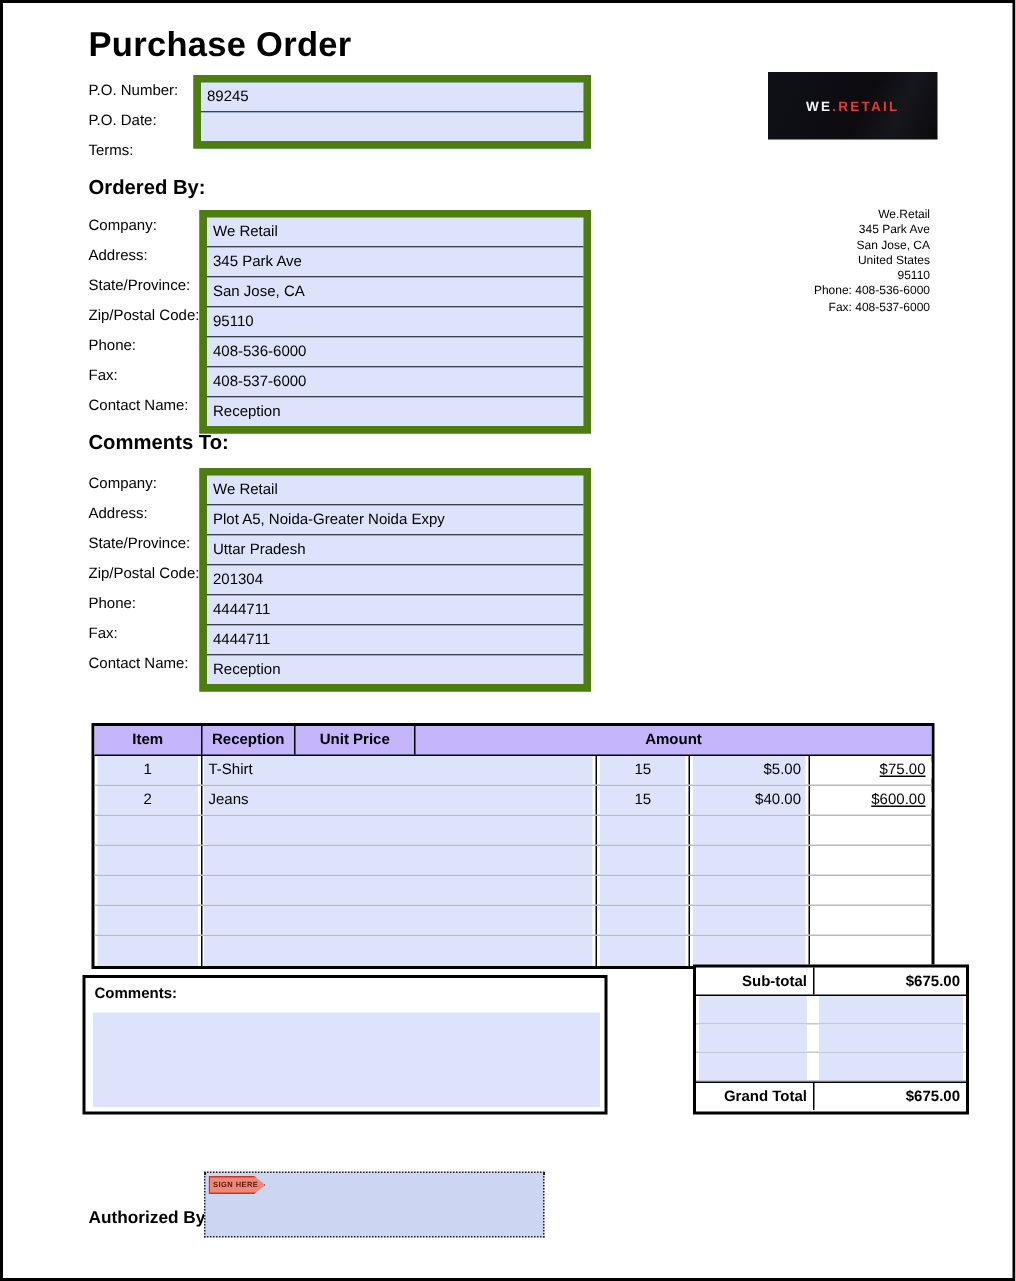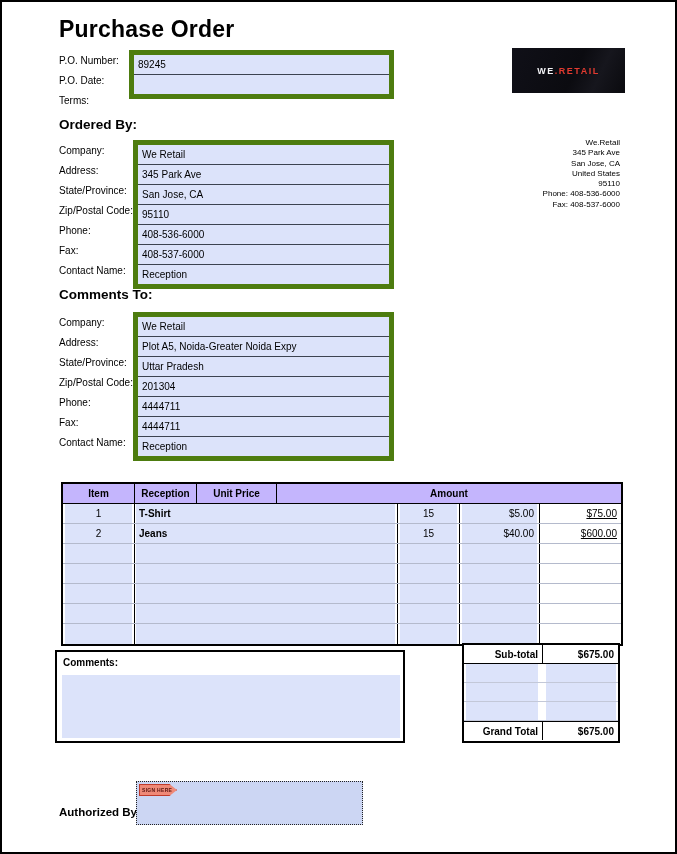--- a/index.html
+++ b/index.html
@@ -37,25 +37,25 @@
   .itable { position:absolute; left:59px; top:480px; width:562px; border:2px solid #000; background:#fff; }
   .trow { display:flex; height:20px; border-bottom:1px solid #b4bacc; }
   .trow:last-child { border-bottom:none; }
   .trow.head { background:#c4b5fd; border-bottom:1px solid #000; font-weight:bold; }
   .tc { border-right:1px solid #000; display:flex; align-items:center; font-size:10px; }
   .tc:last-child { border-right:none; }
   .c-item { width:72px; } .c-desc { width:263px; } .c-qty { width:62px; } .c-price { width:80px; } .c-amt { flex:1; }
   .head .tc { justify-content:center; }
   .fill { flex:1; align-self:stretch; margin:0 2px; background:#dce3fa; display:flex; align-items:center; font-size:10px; }
   .fill.ctr { justify-content:center; } .fill.rgt { justify-content:flex-end; padding-right:3px; }
-  .fill.lft { padding-left:3px; margin-left:1px;font-weight:bold; }
+  .fill.lft { padding-left:3px; margin-left:1px; }
   .amtcell { flex:1; display:flex; align-items:center; justify-content:flex-end; padding-right:4px; font-size:10px; background:#fff;text-decoration:underline; }
 
   
-  .totals { position:absolute; left:460px; top:641px; width:158px; height:100px; border:2px solid #000; background:#fff; }
+  .totals { position:absolute; left:460px; top:641px; width:184px; height:100px; border:2px solid #000; background:#fff; }
   .sumrow { display:flex; height:19px; }
   .sumrow.solid { border-bottom:1px solid #000; }
   .sumrow.topline { border-top:1px solid #000; }
   .sumlbl { width:79px; border-right:1px solid #000; display:flex; align-items:center; justify-content:flex-end;
             padding-right:4px; font-size:10px; font-weight:bold; }
   .sumval { flex:1; display:flex; align-items:center; justify-content:flex-end; padding-right:4px;
             font-size:10px; font-weight:bold; }
   .sumrow.blue { border-bottom:1px solid #c3c8d8; }
   .bluecell { align-self:stretch; background:#dce3fa; }
   .bl { width:72px; margin:0 4px 0 2px; } .br { flex:1; margin:0 2px 0 4px; }

